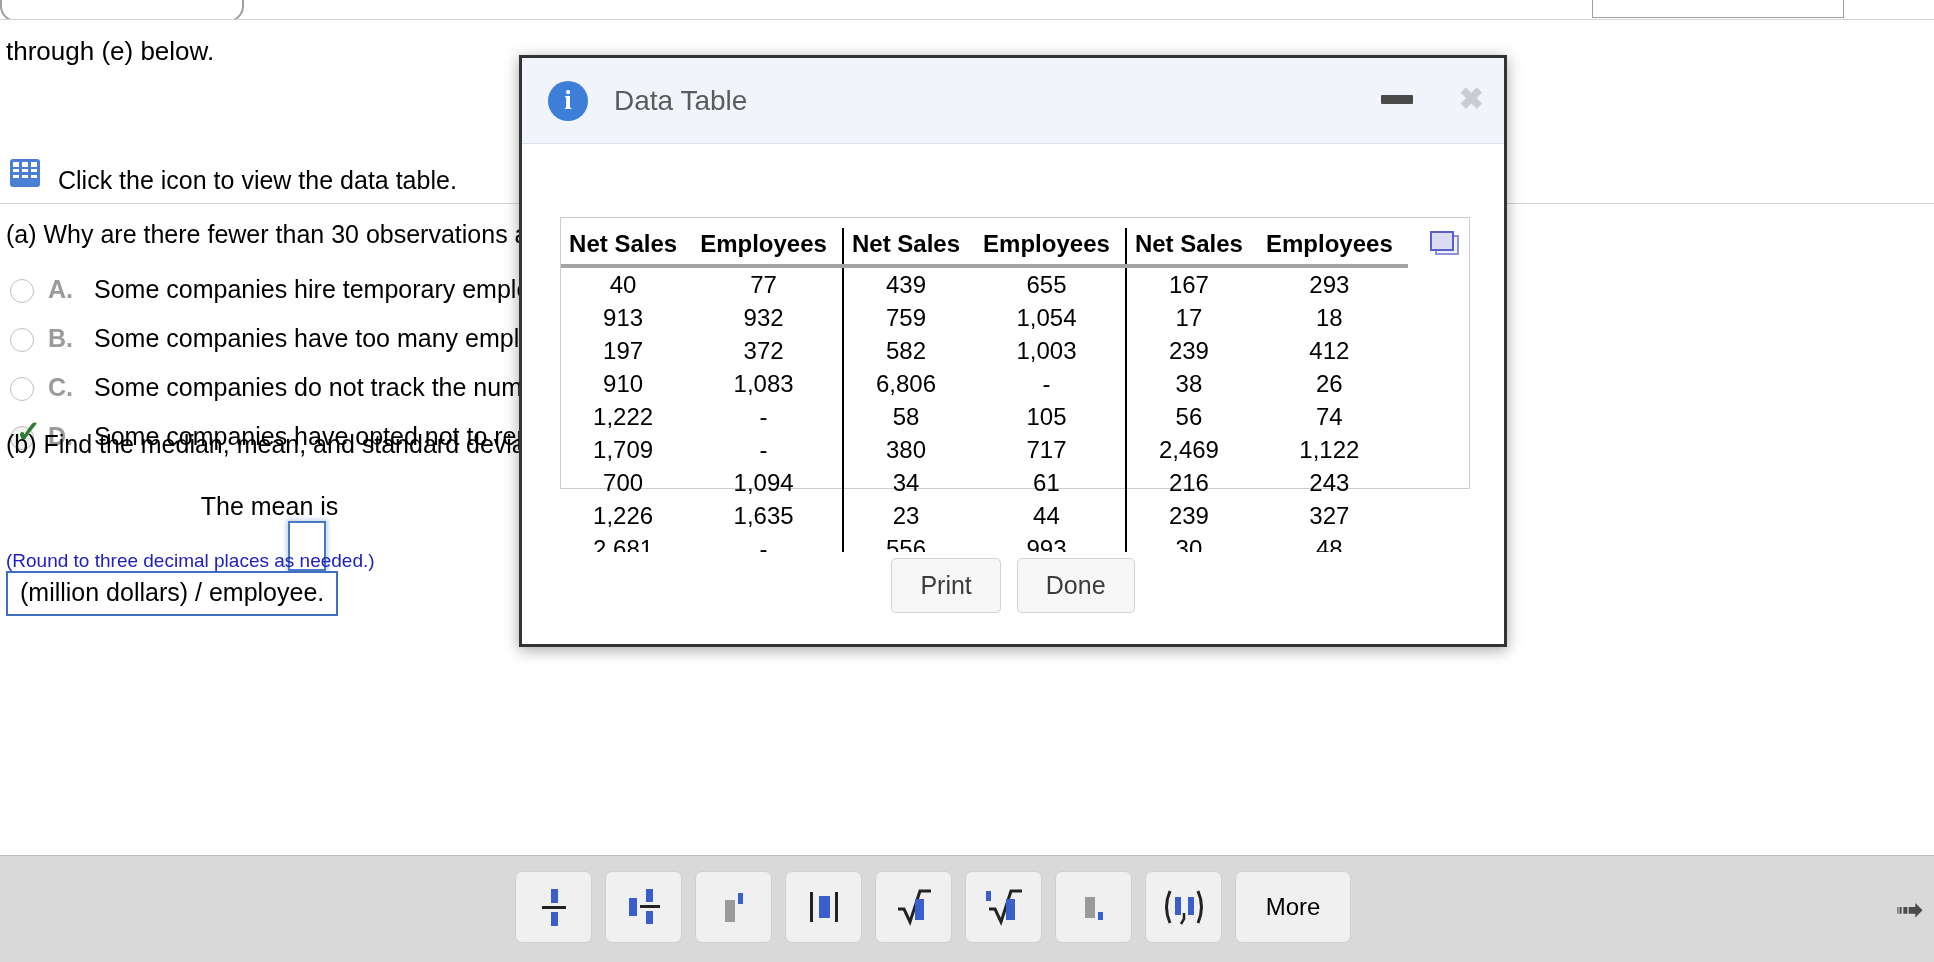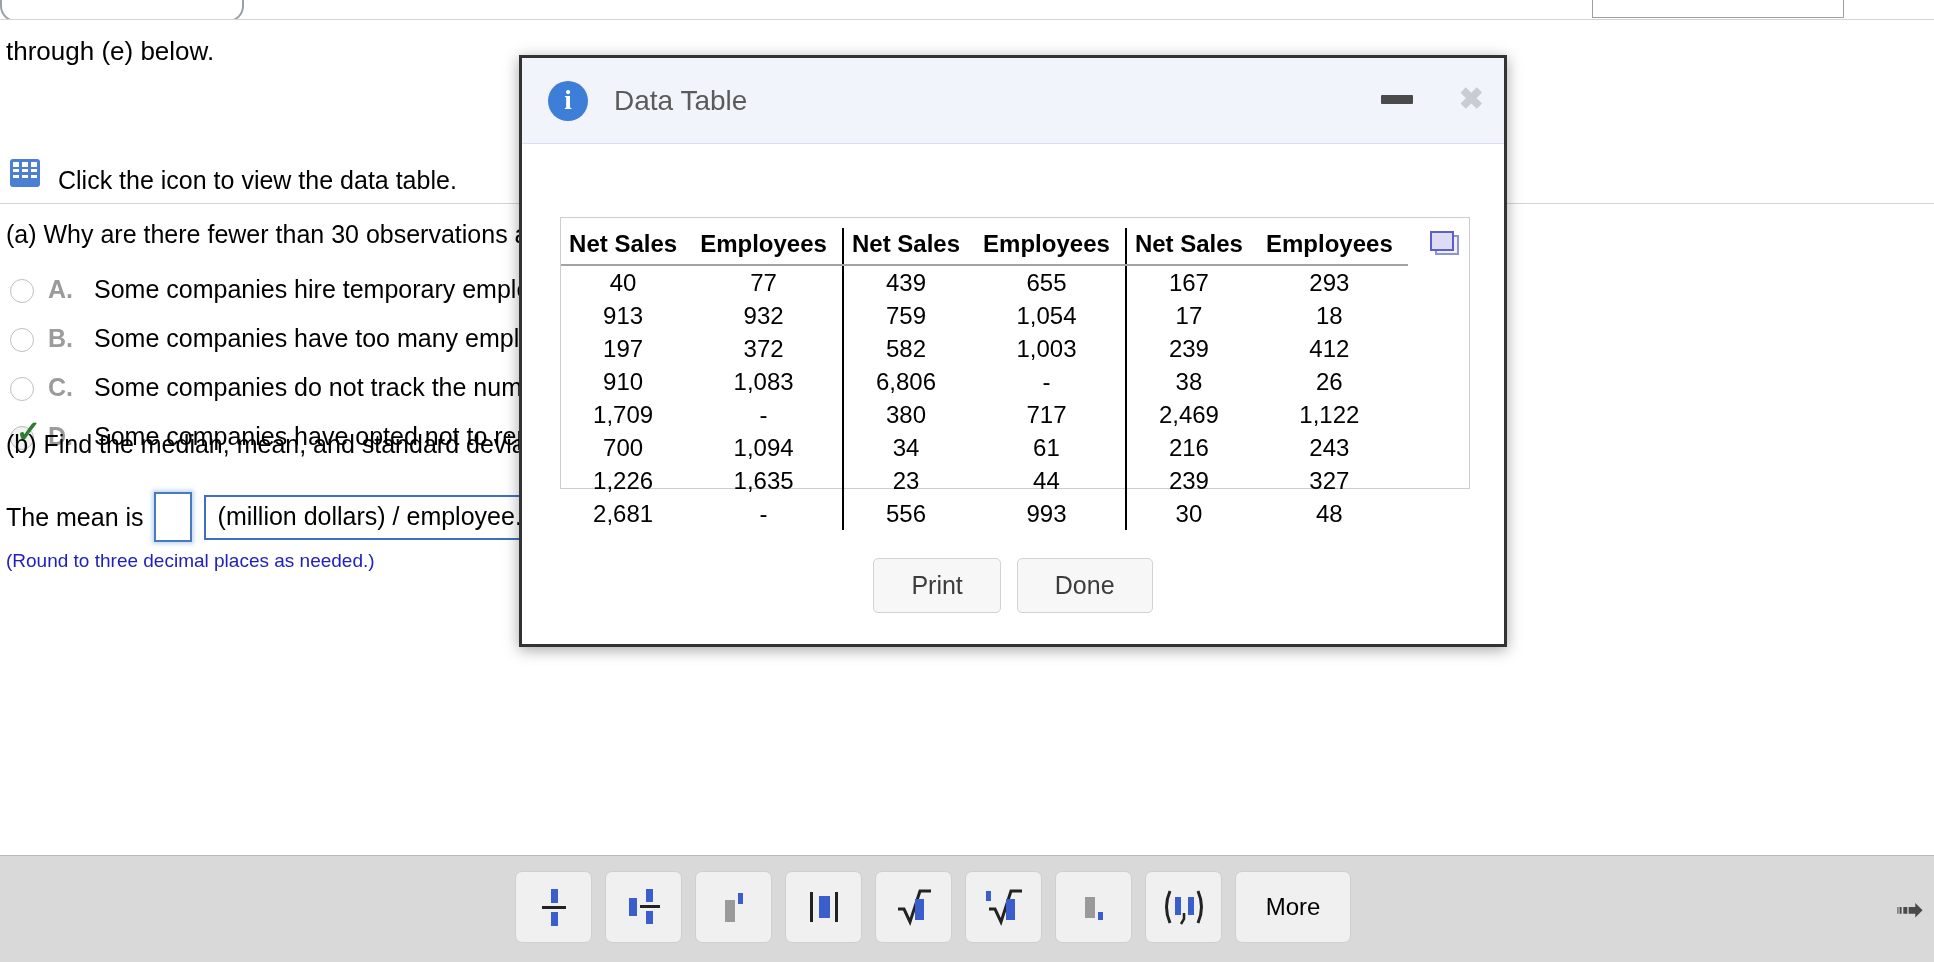--- a/index.html
+++ b/index.html
@@ -55,21 +55,21 @@
   .radio.selected { border-color:#b9b9b9; background:#f2f2f2; }
   .check {
     position:absolute; left:5px; top:-8px; width:26px; height:26px;
     color:#2f7d32; font-size:30px; line-height:26px; font-weight:bold;
   }
   .opt-letter { width:46px; margin-left:14px; font-size:25px; color:#9b9b9b; font-weight:bold; }
   .opt-text { font-size:25px; color:#000; }
 
   .part-b { position:absolute; left:6px; top:410px; font-size:25px; color:#000; white-space:nowrap; }
 
-  .mean-row { position:absolute; left:6px; top:472px; display:flex; align-items:center; }
+  .mean-row { position:absolute; left:6px; top:472px; display:flex; align-items:flex-end;flex-direction:column; }
   .mean-label { font-size:25px; color:#000; }
   .answer-box {
     width:34px; height:46px; margin-left:10px; margin-right:12px;
     border:2px solid #4a79c4; background:#fff;
     box-shadow:0 0 4px 2px rgba(120,170,220,0.45);
   }
   .unit-box {
     border:2px solid #3f6fc0; background:#fff;
     padding:5px 12px 7px 12px; font-size:25px; color:#000;
   }
@@ -102,36 +102,36 @@
   .table-frame {
     position:absolute; left:38px; top:73px; width:908px; height:270px;
     border:1px solid #cdcdcd; background:#fff;
   }
   table.data {
     border-collapse:collapse; margin:0 auto; margin-top:10px;
     font-size:24px; color:#000;
   }
   table.data th {
     font-size:24px; font-weight:bold; padding:2px 0 6px 0; text-align:center;
-    border-bottom:2px solid #a3a3a3; white-space:nowrap;
+    border-bottom:4px solid #a3a3a3; white-space:nowrap;
   }
   table.data td { text-align:center; padding:2px 0; height:29px; white-space:nowrap; }
   .cw-ns { width:126px; }
   .cw-em { width:160px; }
   .sep { border-left:2px solid #000; }
   th.sep { border-left:2px solid #000; }
   .copy-cell { width:54px; border-bottom:none !important; vertical-align:middle; padding-left:10px !important; }
   .copy-icon { display:inline-block; position:relative; width:26px; height:22px; }
   .copy-icon .sq1 { position:absolute; left:5px; top:4px; width:20px; height:16px; border:2px solid #8f93d6; background:#f0f0fb; }
   .copy-icon .sq2 { position:absolute; left:0px; top:0px; width:20px; height:16px; border:2px solid #5b5fc7; background:#dcdcf5; }
 
   .dialog-footer { position:relative; height:90px; background:#fff; }
   .footer-btns { position:absolute; left:0; right:0; top:6px; display:flex; justify-content:center; gap:16px; }
   .dlg-btn {
-    min-width:108px; padding:12px 37px; font-size:25px; color:#3c3c3c;
+    min-width:108px; padding:12px 28px; font-size:25px; color:#3c3c3c;
     background:#f7f7f7; border:1px solid #d2d2d2; border-radius:5px; cursor:pointer;
   }
 
   
   .palette-wrap { position:absolute; left:0; top:855px; width:1934px; height:107px; background:#d9d9d9; }
   .palette-sep { position:absolute; left:0; top:0; width:1934px; height:1px; background:#bcbcbc; }
   .palette { position:absolute; left:515px; top:16px; display:flex; gap:13px; }
   .pal-btn {
     width:75px; height:70px; background:#f0f0f0; border:1px solid #cfcfcf; border-radius:7px;
     display:flex; align-items:center; justify-content:center; cursor:pointer;
@@ -274,20 +274,29 @@
               <tr>
                 <td class="cw-ns">910</td>
                 <td class="cw-em">1,083</td>
                 <td class="cw-ns sep">6,806</td>
                 <td class="cw-em">-</td>
                 <td class="cw-ns sep">38</td>
                 <td class="cw-em">26</td>
                 <td class="copy-cell"></td>
               </tr>
               <tr>
+                <td class="cw-ns">1,222</td>
+                <td class="cw-em">-</td>
+                <td class="cw-ns sep">58</td>
+                <td class="cw-em">105</td>
+                <td class="cw-ns sep">56</td>
+                <td class="cw-em">74</td>
+                <td class="copy-cell"></td>
+              </tr>
+              <tr>
                 <td class="cw-ns">1,709</td>
                 <td class="cw-em">-</td>
                 <td class="cw-ns sep">380</td>
                 <td class="cw-em">717</td>
                 <td class="cw-ns sep">2,469</td>
                 <td class="cw-em">1,122</td>
                 <td class="copy-cell"></td>
               </tr>
               <tr>
                 <td class="cw-ns">700</td>

